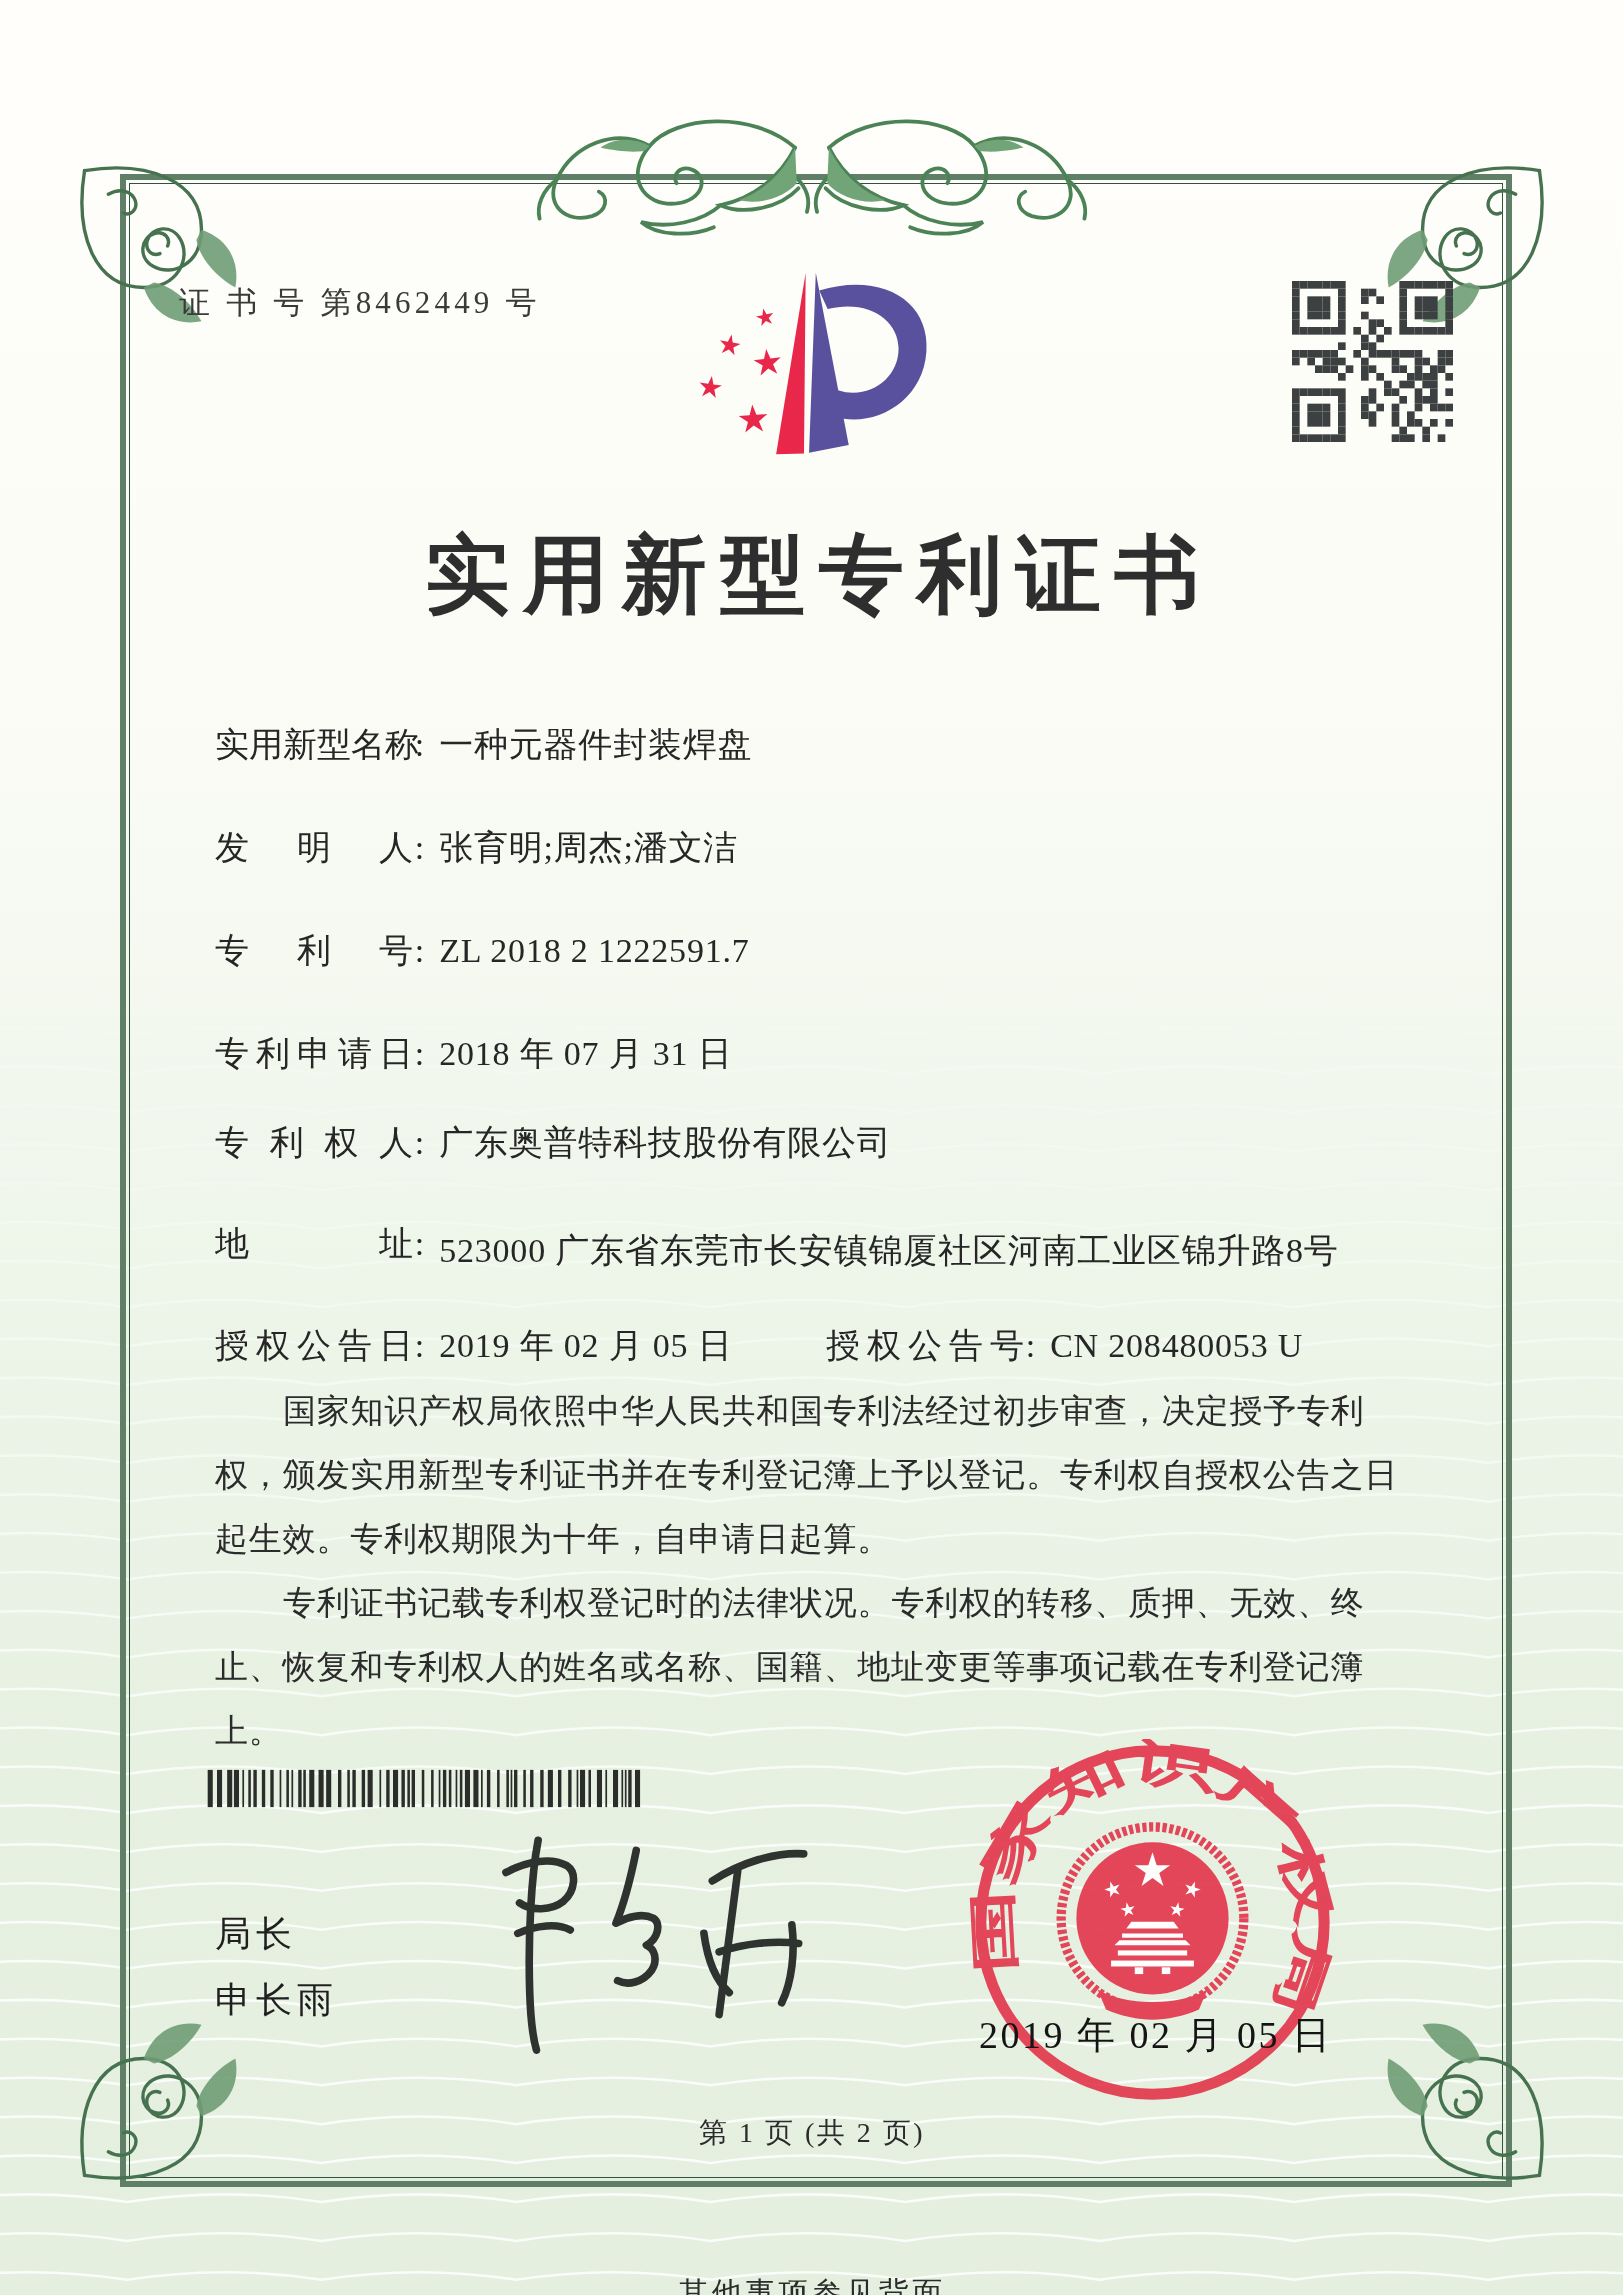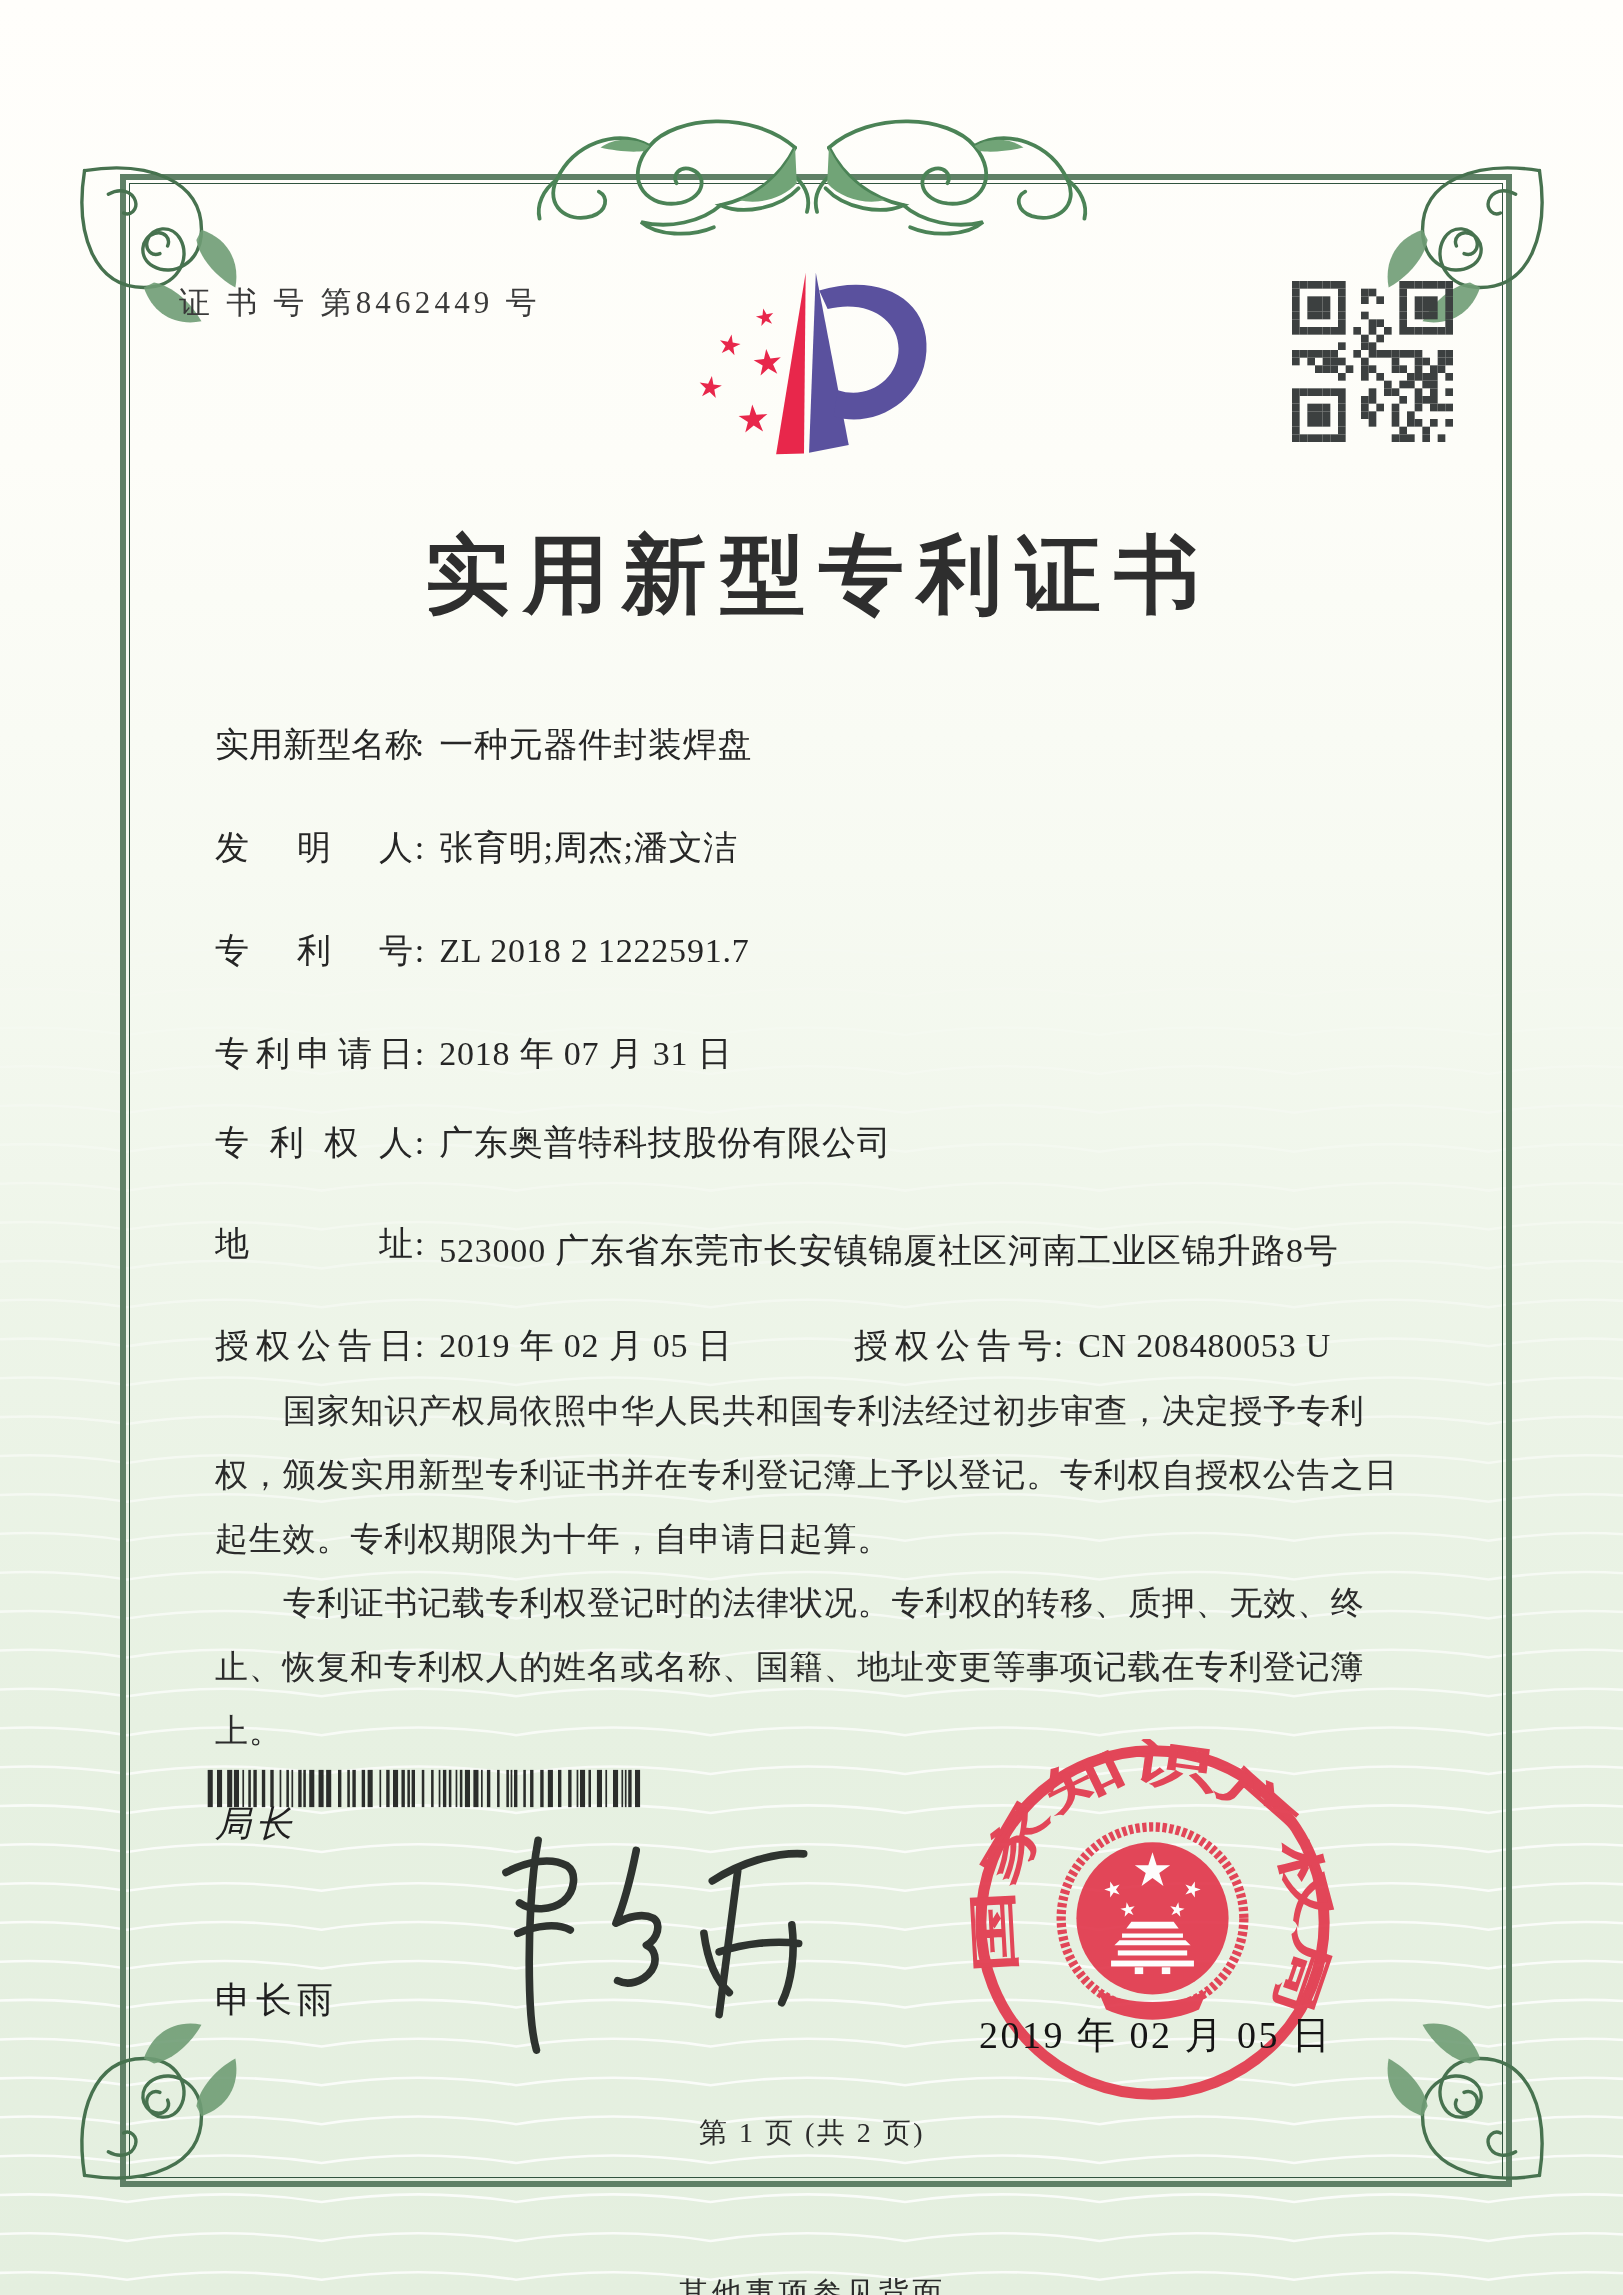--- a/index.html
+++ b/index.html
@@ -22,31 +22,31 @@
   .qr{left:1292px;top:281px;z-index:3;}
   .title{left:0;top:518px;width:1624px;text-align:center;font-size:85px;font-weight:bold;
          letter-spacing:13.5px;text-indent:13.5px;color:#2e2e2e;z-index:3;}
   
   .frow{left:215px;font-size:34px;color:#262626;z-index:3;white-space:nowrap;}
   .flabel{display:inline-block;width:198px;text-align:justify;text-align-last:justify;vertical-align:top;}
   .fcolon{display:inline-block;margin:0 15px 0 1.7px;vertical-align:top;}
   .fvalue{display:inline-block;letter-spacing:0.8px;vertical-align:top;}
   .frow.addr{white-space:normal;}
   .frow.addr .fvalue{width:913px;line-height:56px;}
-  .pair2{position:absolute;left:639px;top:0;white-space:nowrap;}
+  .pair2{position:absolute;left:611px;top:0;white-space:nowrap;}
   .frow{line-height:42px;}
   
   .paras{left:215px;top:1379px;width:1201px;z-index:3;font-size:33px;line-height:64px;
          color:#2b2b2b;letter-spacing:0.8px;}
   .paras p{margin:0;text-indent:68px;}
   
   .barcode{left:206px;top:1768px;z-index:3;}
   
-  .sig-pos{left:215px;top:1800px;font-size:36px;font-family:"Liberation Sans","DejaVu Sans",sans-serif;
-           letter-spacing:5px;color:#1f1f1f;z-index:3;font-style:italic;}
+  .sig-pos{left:215px;top:1910px;font-size:36px;font-family:"Liberation Sans","DejaVu Sans",sans-serif;
+           letter-spacing:5px;color:#1f1f1f;z-index:3;}
   .sig-name{left:215px;top:1976px;font-size:36px;font-family:"Liberation Sans","DejaVu Sans",sans-serif;
            letter-spacing:5px;color:#1f1f1f;z-index:3;}
   .signature{left:440px;top:1825px;z-index:4;}
   
   .seal{left:969px;top:1739px;z-index:3;}
   .seal-date{left:979px;top:2010px;font-size:38px;letter-spacing:2.5px;color:#141414;z-index:5;}
   
   .page-info{left:0;top:2114px;width:1624px;text-align:center;font-size:28px;color:#2b2b2b;z-index:3;letter-spacing:2.5px;}
   .back-note{left:0;top:2233px;width:1624px;text-align:center;font-size:30px;color:#2b2b2b;z-index:3;letter-spacing:3.4px;margin-top:40px;}
 </style>

